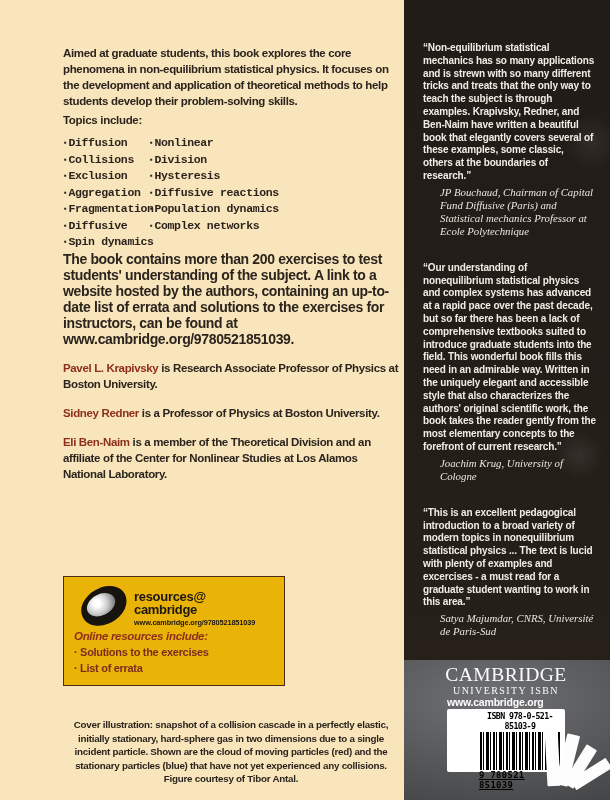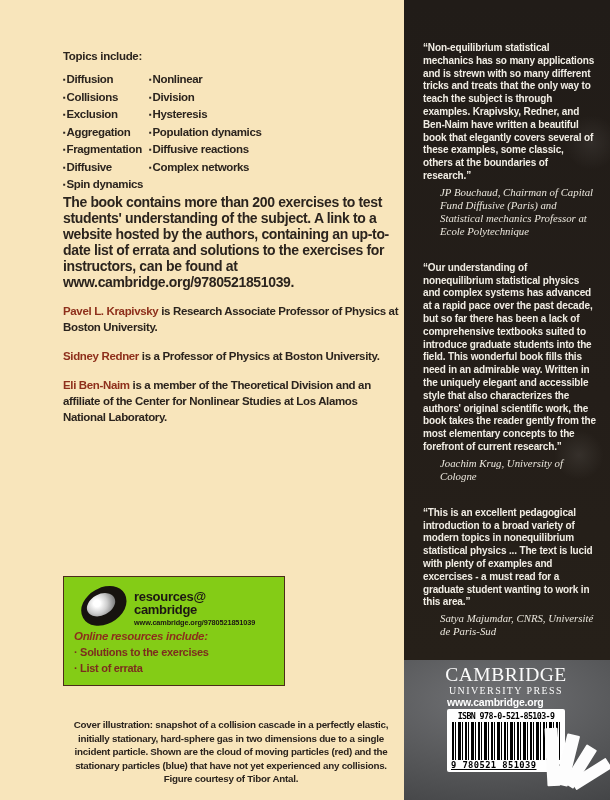--- a/index.html
+++ b/index.html
@@ -7,30 +7,30 @@
     position:relative; width:610px; height:800px; overflow:hidden;
     background:#f8e5bb;
     font-family:"Liberation Sans", sans-serif;
     color:#2b241e;
   }
   
   .left-col{position:absolute; left:63px; top:45px; width:336px;}
   .intro{margin:0; font-size:11.5px; font-weight:700; line-height:16px; letter-spacing:-0.35px; color:#2b241e;}
   .topics-label{margin:3px 0 7px 0; font-size:11.5px; font-weight:700; line-height:16px; letter-spacing:-0.3px;}
   .topics{display:flex; margin-top:2px;}
-  .tcol{width:86px;}
+  .tcol{width:86px;font-family:Liberation Mono, monospace;}
   .tcol2{width:200px;}
   .titem{font-size:11.5px; font-weight:700; line-height:16.5px; letter-spacing:-0.35px; white-space:nowrap;}
   .blt::before{content:"▪"; font-size:8px; vertical-align:1px; margin-right:1px;}
   .para2{margin:0; font-size:14px; font-weight:700; line-height:16px; letter-spacing:-0.35px;}
   .author{margin:13px 0 0 0; font-size:11.5px; font-weight:700; line-height:16px; letter-spacing:-0.35px;}
   .aname{color:#8e2f1b;}
   
   .res-box{position:absolute; left:63px; top:576px; width:222px; height:110px;
-    border:1.5px solid #4c2b1a; box-sizing:border-box; background:#84cc16;}
+    border:1.5px solid #4c2b1a; box-sizing:border-box; background:#eab308;}
   .res-logo{position:absolute; left:16px; top:11px; width:48px; height:36px;
     background:#17130f; border-radius:50% 46% 52% 48%; transform:rotate(-28deg);}
   .res-logo-hl{position:absolute; left:7px; top:5px; width:30px; height:21px;
     border-radius:50%; background:radial-gradient(circle at 40% 35%, #ffffff 15%, #cfcfcf 45%, #7d7d7d 80%, #4a4a4a 100%);}
   .res-brand{position:absolute; left:70px; top:13px; color:#1c1713;}
   .rb1,.rb2{font-size:13px; font-weight:800; line-height:13px; letter-spacing:-0.3px;}
   .rburl{font-size:7.3px; font-weight:800; letter-spacing:-0.1px; margin-top:2px;}
   .res-list{position:absolute; left:10px; top:52px;}
   .res-head{font-size:11.5px; font-weight:700; font-style:italic; color:#8c2f1b; letter-spacing:-0.3px; line-height:15px;}
   .res-item{font-size:11px; font-weight:700; color:#7c2d1e; letter-spacing:-0.3px; line-height:16px;}
@@ -48,55 +48,56 @@
   .q{margin:0; font-size:10px; font-weight:700; line-height:12.8px; letter-spacing:-0.15px; color:#f1ede4;}
   .attr{margin:3px 0 0 0; padding-left:17px; font-family:"Liberation Serif", serif; font-style:italic;
     font-size:10.8px; line-height:13px; color:#eae6dc;}
   
   .pub-panel{position:absolute; left:404px; top:660px; width:206px; height:140px;
     background:radial-gradient(ellipse 130% 95% at 42% 28%, #707174 0%, #57585a 50%, #3e3f41 100%);}
   .cam-wrap{position:absolute; left:40px; top:5px; width:124px; text-align:center; color:#fbfbfb;}
   .cam1{font-family:"Liberation Serif", serif; font-size:19.5px; line-height:20px; letter-spacing:0.5px;}
   .cam2{font-family:"Liberation Serif", serif; font-size:10px; line-height:11px; letter-spacing:1.4px;}
   .camurl{position:absolute; left:43px; top:36px; font-size:10.5px; font-weight:700; color:#ffffff; letter-spacing:-0.2px;}
-  .barcode{position:absolute; left:43px; top:49px; width:118px; height:63px; background:#ffffff; border-radius:2px; box-sizing:border-box; padding-top:2px;}
+  .barcode{position:absolute; left:43px; top:49px; width:118px; height:63px; background:#ffffff; border-radius:2px; box-sizing:border-box; padding-top:2px;padding-left:28px;}
   .isbn{font-family:"DejaVu Sans Mono", monospace; font-size:8.3px; font-weight:700; letter-spacing:-0.6px; text-align:center; color:#000;}
   .bars{margin:1px 5px 0 5px; height:38px;
     background:repeating-linear-gradient(90deg,#000 0 2px,#fff 2px 3px,#000 3px 4px,#fff 4px 6px,#000 6px 9px,#fff 9px 10px,#000 10px 11px,#fff 11px 13px);}
   .digits{display:flex; justify-content:space-between; padding:0 4px; font-family:"DejaVu Sans Mono", monospace;
     font-size:8.8px; font-weight:700; color:#000; letter-spacing:0.4px;text-decoration:underline;}
   .domino{position:absolute; background:#fdfdfd; border-radius:1px;}
   .d1{left:142px; top:68px; width:13px; height:58px; transform:rotate(-3deg);}
   .d2{left:157px; top:74px; width:13px; height:52px; transform:rotate(14deg);}
   .d3{left:170px; top:84px; width:12px; height:45px; transform:rotate(32deg);}
   .d4{left:181px; top:93px; width:12px; height:42px; transform:rotate(58deg);}
 </style>
 </head>
 <body>
 
 <div class="page">
 
   <div class="left-col">
+    <p class="intro">Aimed at graduate students, this book explores the core phenomena in non-equilibrium statistical physics. It focuses on the development and application of theoretical methods to help students develop their problem-solving skills.</p>
     <p class="topics-label">Topics include:</p>
     <div class="topics">
       <div class="tcol">
         <div class="titem blt">Diffusion</div>
         <div class="titem blt">Collisions</div>
         <div class="titem blt">Exclusion</div>
         <div class="titem blt">Aggregation</div>
         <div class="titem blt">Fragmentation</div>
         <div class="titem blt">Diffusive</div>
         <div class="titem blt">Spin dynamics</div>
       </div>
       <div class="tcol tcol2">
         <div class="titem blt">Nonlinear</div>
         <div class="titem blt">Division</div>
         <div class="titem blt">Hysteresis</div>
+        <div class="titem blt">Diffusive reactions</div>
         <div class="titem blt">Population dynamics</div>
-        <div class="titem blt">Diffusive reactions</div>
         <div class="titem blt">Complex networks</div>
       </div>
     </div>
     <p class="para2">The book contains more than 200 exercises to test students' understanding of the subject. A link to a website hosted by the authors, containing an up-to-date list of errata and solutions to the exercises for instructors, can be found at www.cambridge.org/9780521851039.</p>
     <p class="author"><span class="aname">Pavel L. Krapivsky</span><span> is Research Associate Professor of Physics at Boston University.</span></p>
     <p class="author"><span class="aname">Sidney Redner</span><span> is a Professor of Physics at Boston University.</span></p>
     <p class="author"><span class="aname">Eli Ben-Naim</span><span> is a member of the Theoretical Division and an affiliate of the Center for Nonlinear Studies at Los Alamos National Laboratory.</span></p>
   </div>
 
   <div class="res-box">
@@ -130,21 +131,21 @@
     </div>
     <div class="quote-block">
       <p class="q">“This is an excellent pedagogical introduction to a broad variety of modern topics in nonequilibrium statistical physics ... The text is lucid with plenty of examples and excercises - a must read for a graduate student wanting to work in this area.”</p>
       <p class="attr">Satya Majumdar, CNRS, Université de Paris-Sud</p>
     </div>
   </div>
 
   <div class="pub-panel">
     <div class="cam-wrap">
       <div class="cam1">CAMBRIDGE</div>
-      <div class="cam2">UNIVERSITY PRESS</div>
+      <div class="cam2">UNIVERSITY ISBN</div>
     </div>
     <div class="camurl">www.cambridge.org</div>
     <div class="barcode">
       <div class="isbn">ISBN 978-0-521-85103-9</div>
       <div class="bars"></div>
       <div class="digits">
         <span>9 780521 851039</span>
         <span class="arrow">&gt;</span>
       </div>
     </div>

